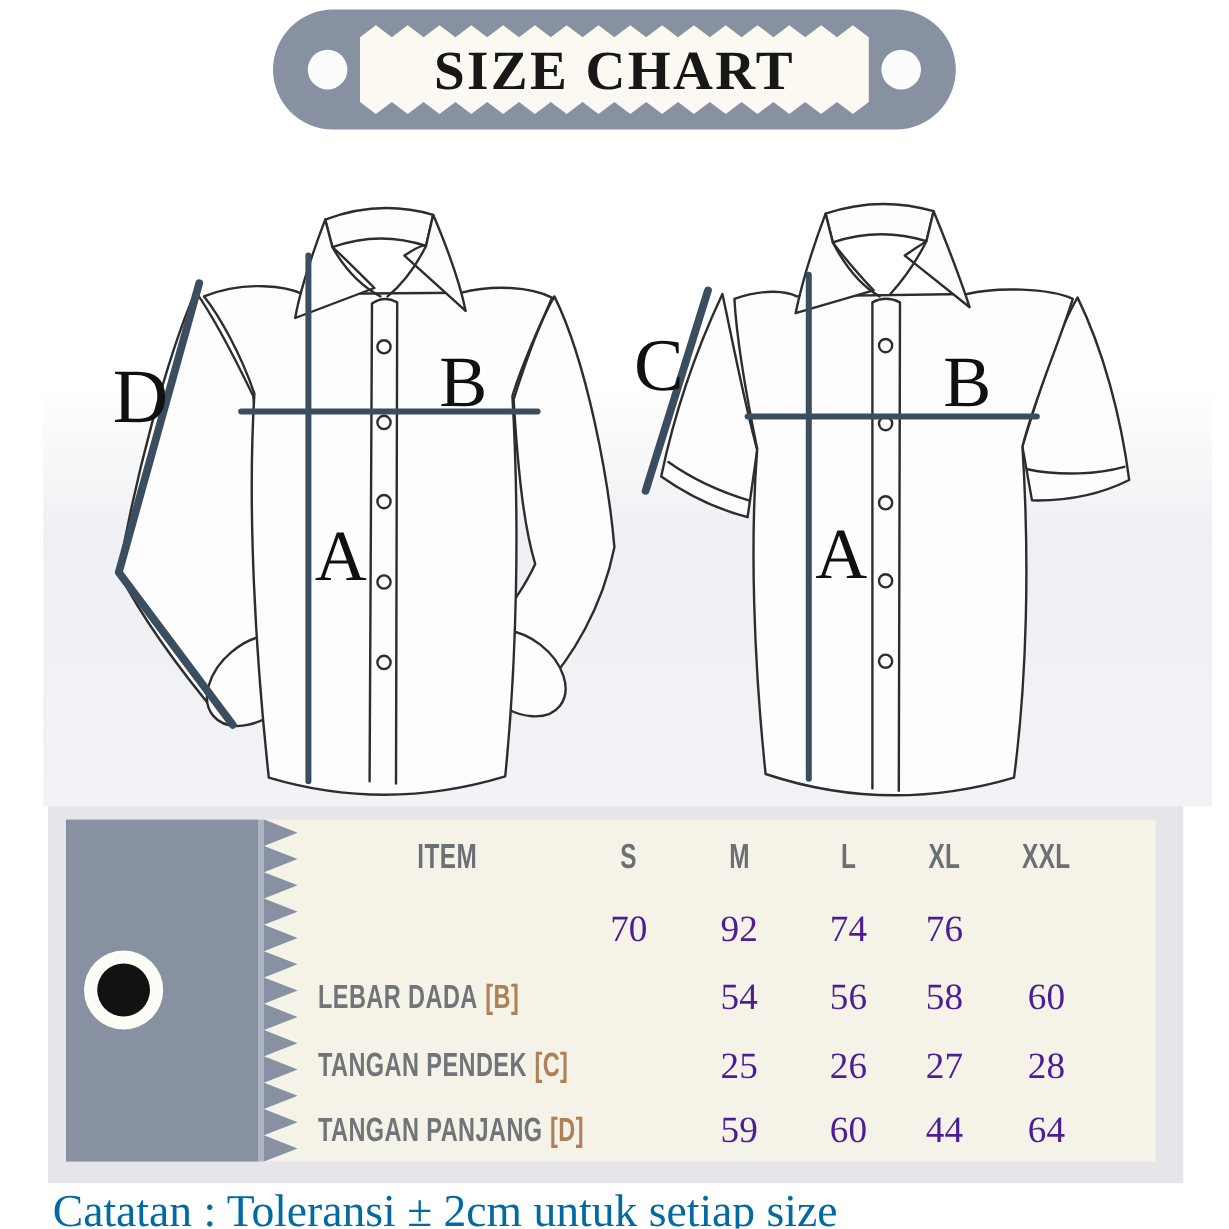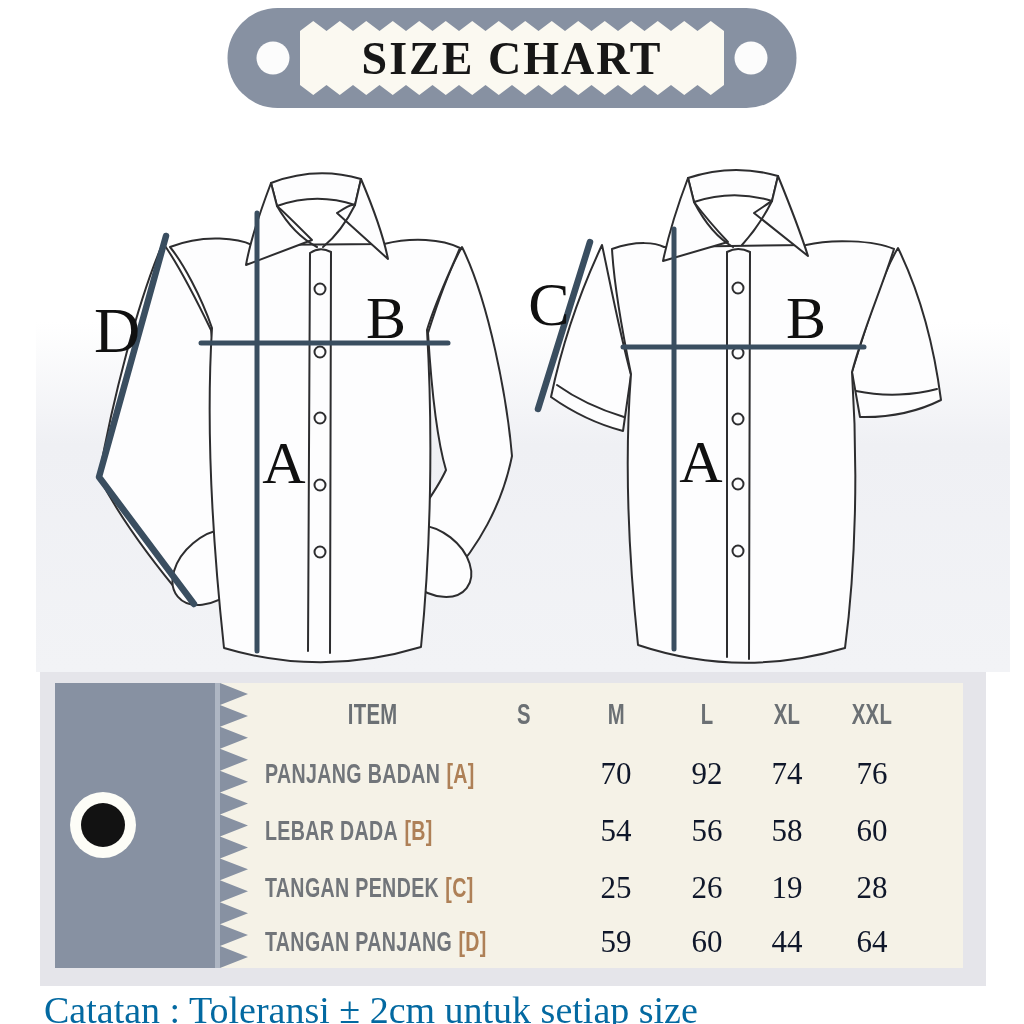--- a/index.html
+++ b/index.html
@@ -34,21 +34,21 @@
   .cell.c-item{text-align:center;}
   .cell.c-label{text-align:left;}
   .cond{
     display:inline-block;transform:scaleX(0.70);transform-origin:center center;
     font-weight:bold;letter-spacing:0.5px;white-space:nowrap;
   }
   .cond.left{transform-origin:left center;}
   .th{font-size:29px;color:#6b7074;}
   .rlabel{font-size:28px;color:#71757a;}
   .rcode{font-size:28px;color:#ae8057;margin-left:9px;}
-  .num{font-family:"Liberation Serif",serif;font-size:31px;color:#0f172a;}
+  .num{font-family:"Liberation Serif",serif;font-size:31px;color:#4c1d95;}
   .note{
     position:absolute;left:44px;top:988px;
     font-family:"Liberation Serif",serif;font-size:38px;color:#0369a1;
   }
   svg text{user-select:none;}
 </style>
 </head>
 <body>
 
 <div class="canvas">
@@ -136,21 +136,20 @@
     <div class="trow">
       <div class="cell c-item"><span class="cond th">ITEM</span></div>
       <div class="cell"><span class="cond th">S</span></div>
       <div class="cell"><span class="cond th">M</span></div>
       <div class="cell"><span class="cond th">L</span></div>
       <div class="cell"><span class="cond th">XL</span></div>
       <div class="cell"><span class="cond th">XXL</span></div>
     </div>
 
     <div class="trow">
-      <div class="cell c-label"><span class="cond left"><span class="rlabel">PANJANG BADAN</span><span class="rcode">[A]</span></span></div>
       <div class="cell num"></div>
       <div class="cell num">70</div>
       <div class="cell num">92</div>
       <div class="cell num">74</div>
       <div class="cell num">76</div>
     </div>
 
     <div class="trow">
       <div class="cell c-label"><span class="cond left"><span class="rlabel">LEBAR DADA</span><span class="rcode">[B]</span></span></div>
       <div class="cell num"></div>
@@ -158,21 +157,21 @@
       <div class="cell num">56</div>
       <div class="cell num">58</div>
       <div class="cell num">60</div>
     </div>
 
     <div class="trow">
       <div class="cell c-label"><span class="cond left"><span class="rlabel">TANGAN PENDEK</span><span class="rcode">[C]</span></span></div>
       <div class="cell num"></div>
       <div class="cell num">25</div>
       <div class="cell num">26</div>
-      <div class="cell num">19</div>
+      <div class="cell num">27</div>
       <div class="cell num">28</div>
     </div>
 
     <div class="trow">
       <div class="cell c-label"><span class="cond left"><span class="rlabel">TANGAN PANJANG</span><span class="rcode">[D]</span></span></div>
       <div class="cell num"></div>
       <div class="cell num">59</div>
       <div class="cell num">60</div>
       <div class="cell num">44</div>
       <div class="cell num">64</div>

